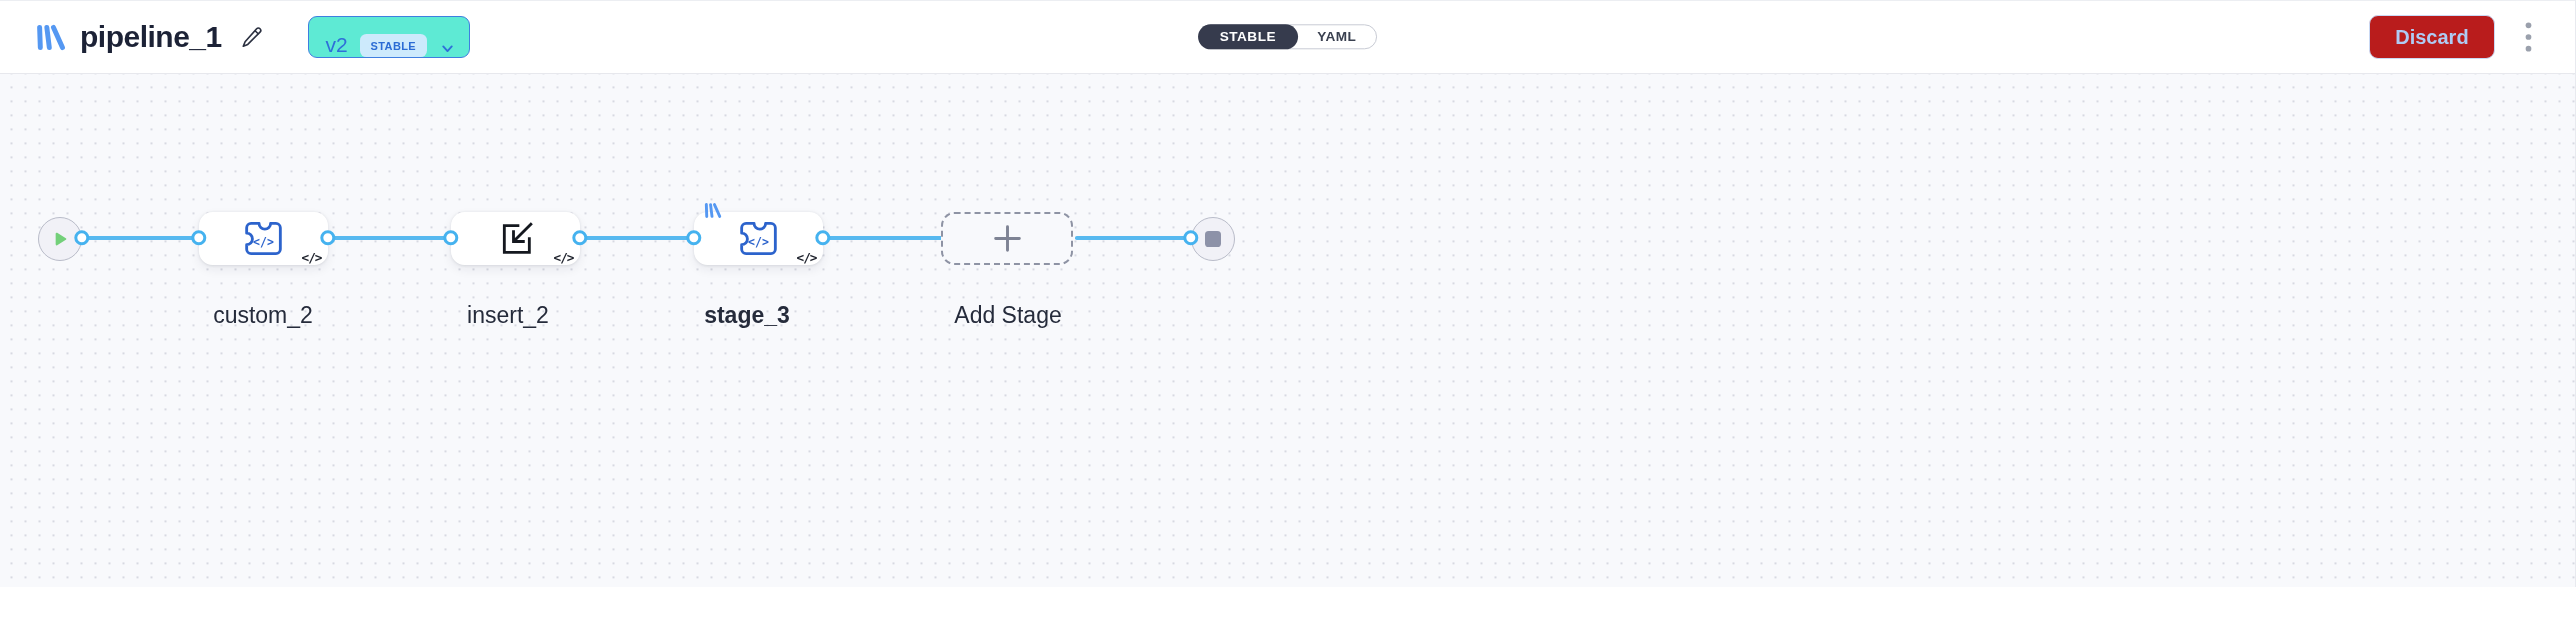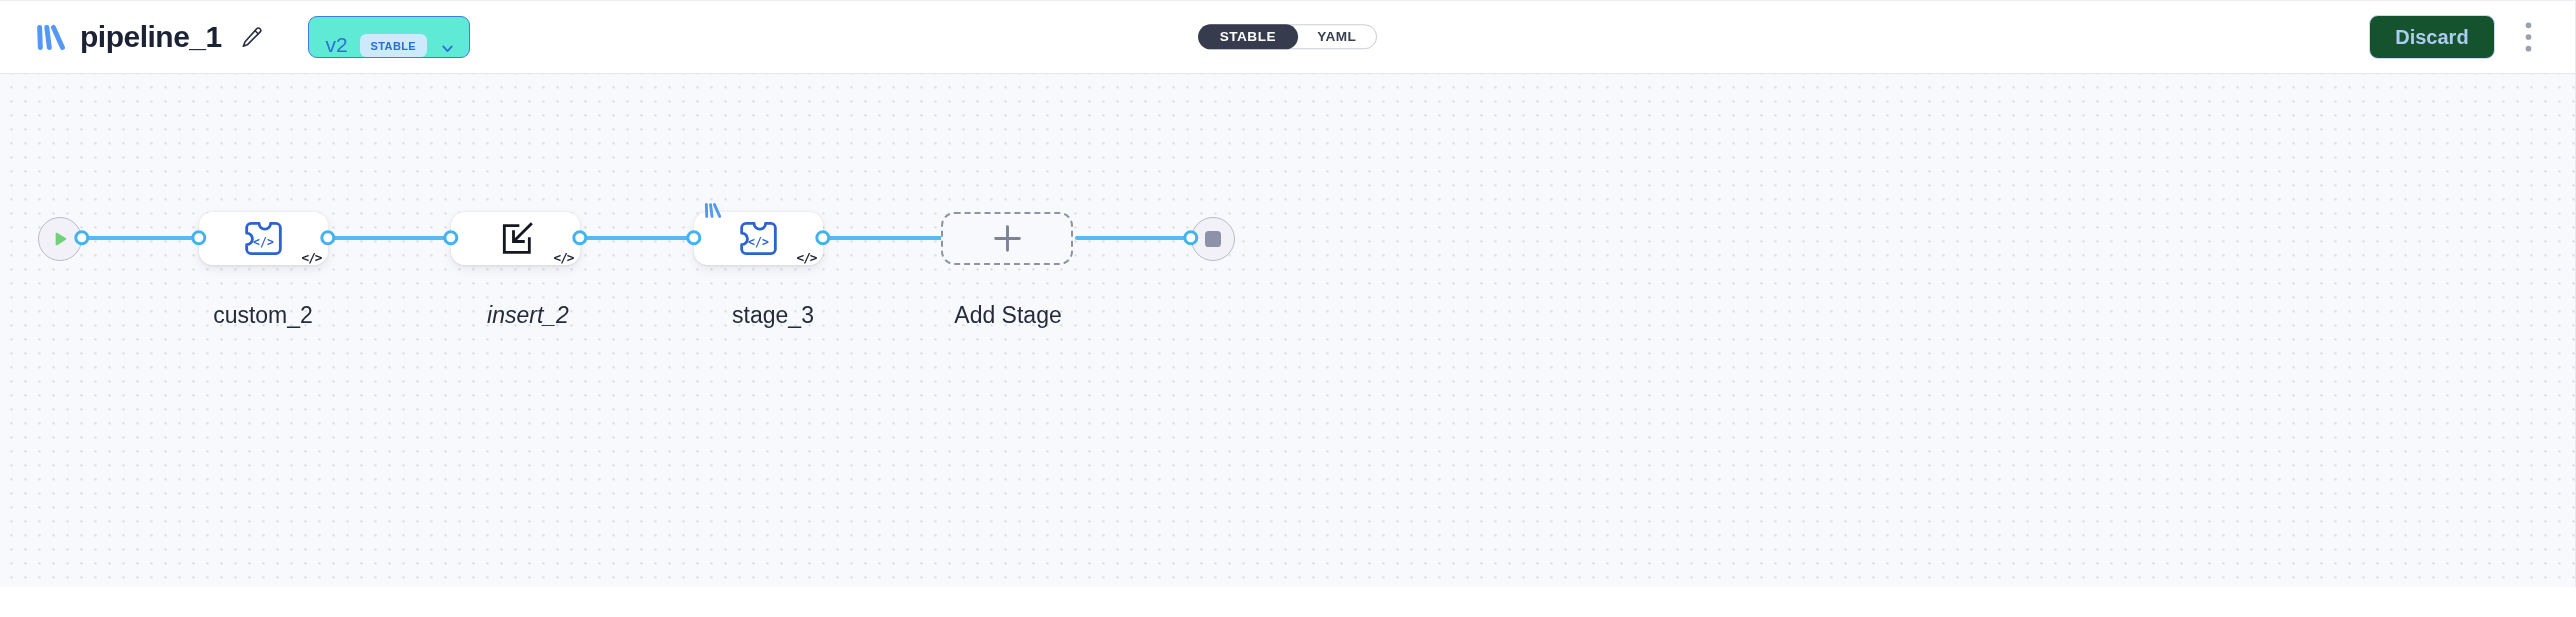--- a/index.html
+++ b/index.html
@@ -85,21 +85,21 @@
     border-radius: 9px 0 0 9px;
   }
   .save-menu {
     width: 49px; background: #3372d3; border: none; cursor: pointer;
     border-left: 1.4px solid rgba(255,255,255,0.85);
     border-radius: 0 9px 9px 0;
     display: flex; align-items: center; justify-content: center;
   }
   .discard-btn {
     margin-left: 14.5px; height: 44px;
-    background: #14532d;
+    background: #b91c1c;
     border: 1.4px solid #cad9f4; border-radius: 9px;
     color: #afcbf4; font-family: "Liberation Sans", sans-serif;
     font-size: 20px; font-weight: 700;
     padding: 0 25.4px; cursor: pointer;
   }
   .kebab-btn {
     margin-left: 29px; background: none; border: none; cursor: pointer;
     display: flex; align-items: center;
   }
 
@@ -268,19 +268,19 @@
       <svg width="31" height="31" viewBox="0 0 34 34">
         <path d="M17 4 V30 M4 17 H30" fill="none" stroke="#7e8394" stroke-width="3.2" stroke-linecap="round"></path>
       </svg>
     </div>
 
     <div class="endpoint" style="left:1191px;">
       <div class="stop-square"></div>
     </div>
 
     <div class="node-label" style="left:263px;">custom_2</div>
-    <div class="node-label" style="left:528px;font-style:italic;">insert_2</div>
-    <div class="node-label" style="left:773px;">stage_3</div>
+    <div class="node-label" style="left:508px;">insert_2</div>
+    <div class="node-label" style="left:747px;font-weight:bold;">stage_3</div>
     <div class="node-label" style="left:1008px;">Add Stage</div>
 
   </main>
 </div>
 
 
 </body></html>

